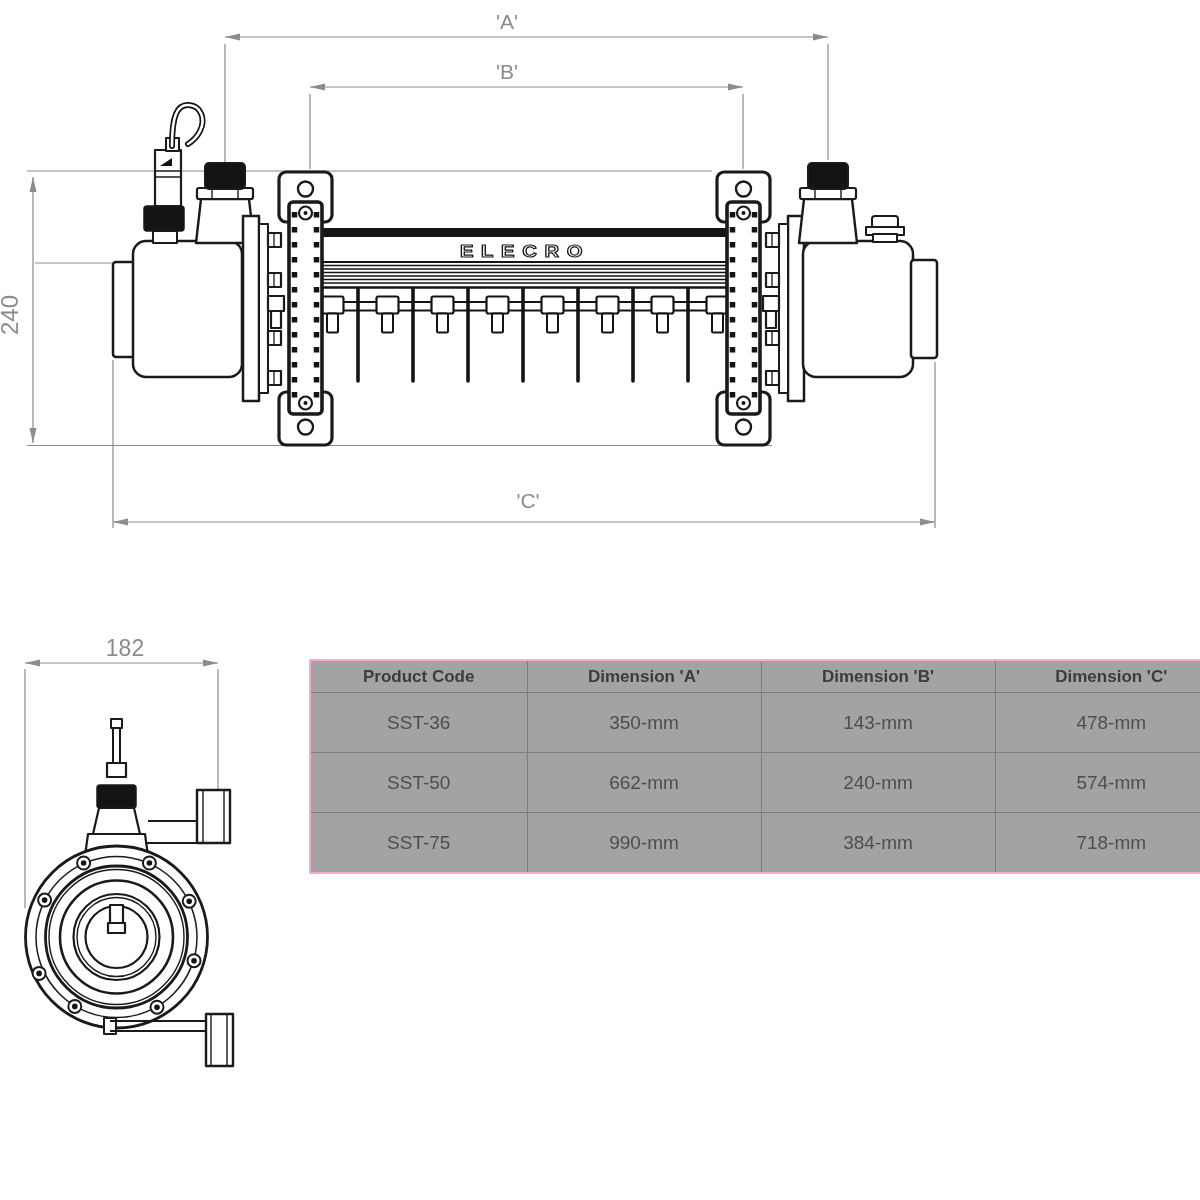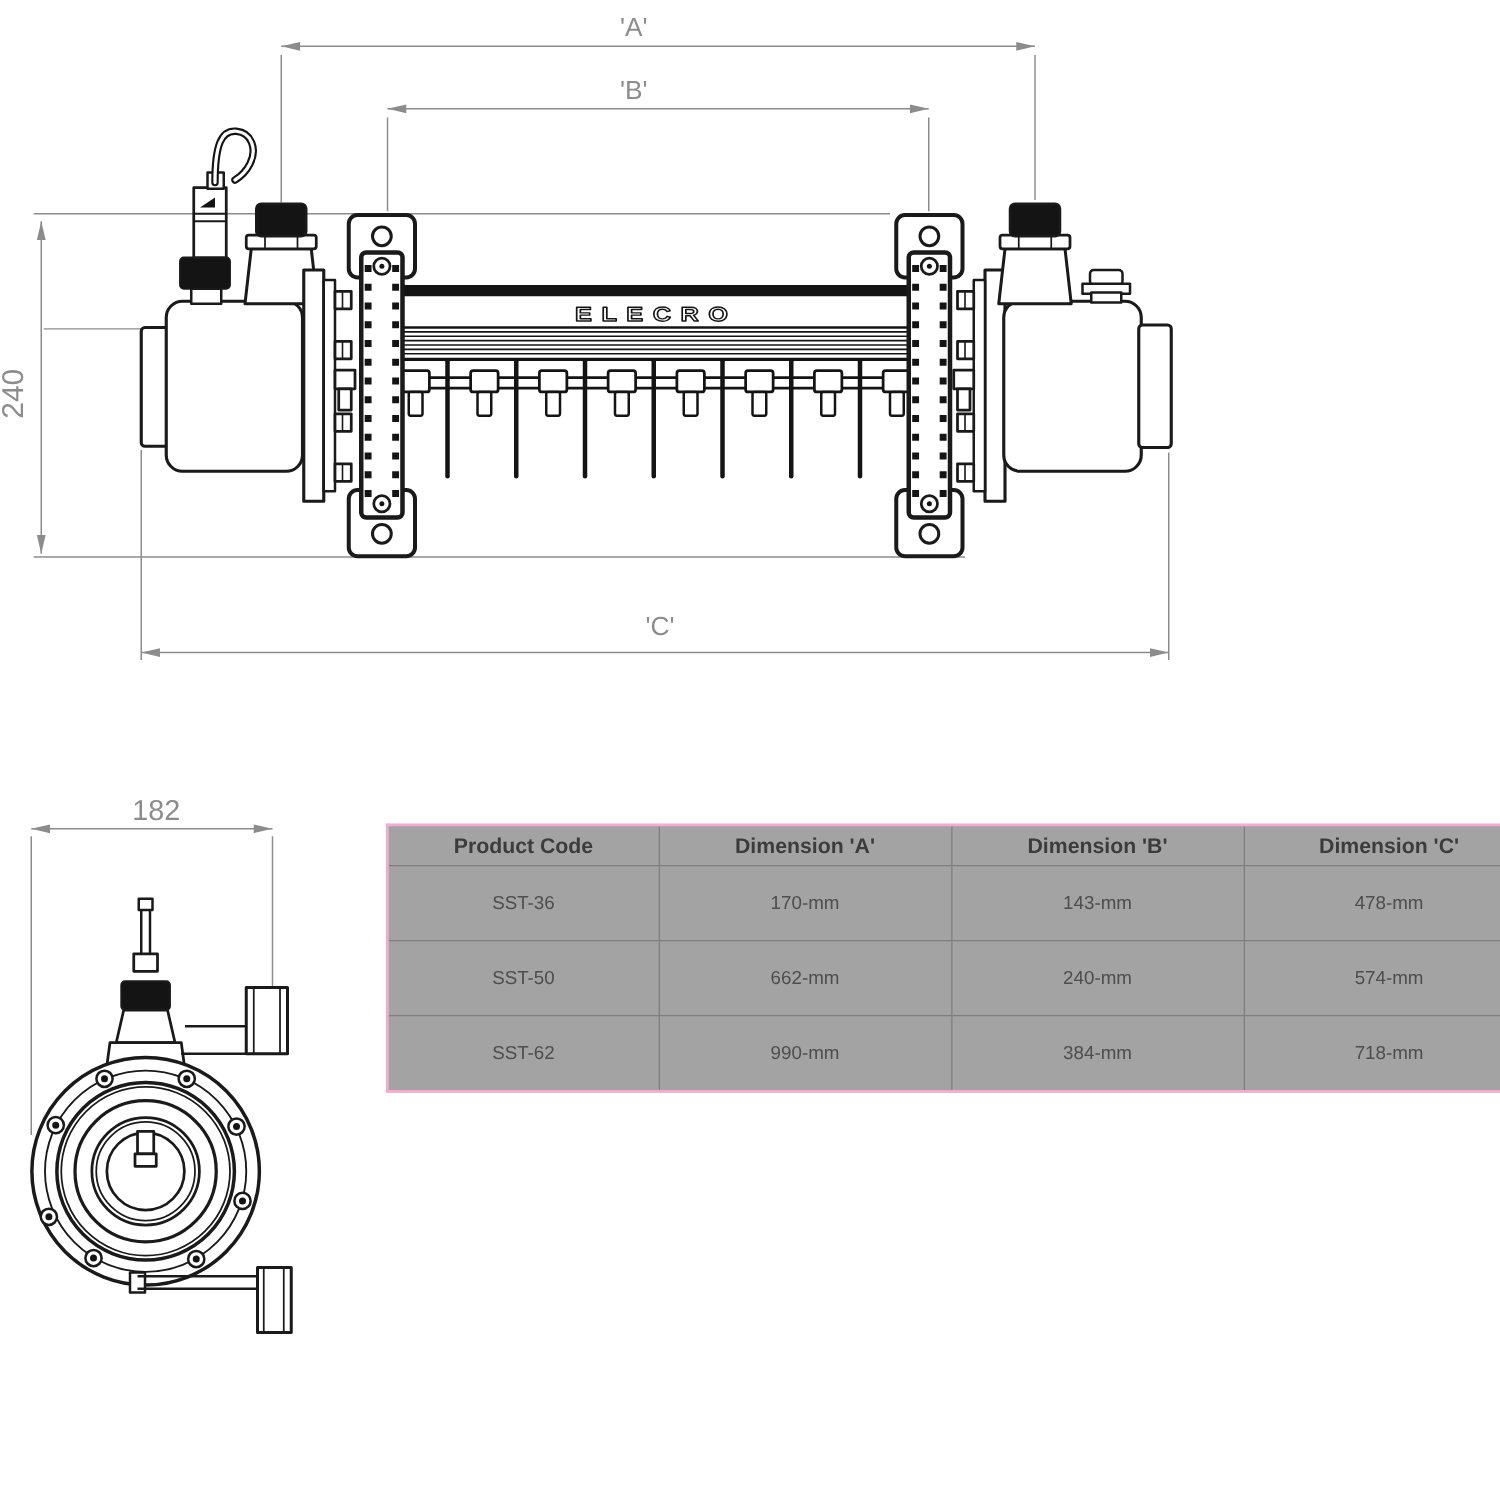--- a/index.html
+++ b/index.html
@@ -3,21 +3,21 @@
 <meta charset="utf-8">
 <style>
   html,body{margin:0;padding:0;background:#ffffff;}
   body{width:1200px;height:1200px;position:relative;font-family:"Liberation Sans",sans-serif;}
   .page{position:absolute;inset:0;background:#fff;}
   svg{position:absolute;left:0;top:0;}
   .tablewrap{position:absolute;left:262px;top:659px;}
   table.spec{border-collapse:collapse;table-layout:fixed;width:918px;border:2px solid #f9a8d4;background:#a3a3a3;margin-left:47px;}
   table.spec th, table.spec td{border:1px solid #7e7e7e;text-align:center;vertical-align:middle;padding:0;}
   table.spec th{height:31px;font-size:17px;font-weight:700;color:#3c3c3c;}
-  table.spec td{height:59px;font-size:15px;color:#4e4e4e;}
+  table.spec td{height:59px;font-size:19px;color:#4e4e4e;}
 </style>
 </head>
 <body>
 
 <div class="page">
 
 <svg width="1200" height="1200" viewBox="0 0 1200 1200">
 
   <g stroke="#8c8c8c" fill="#8c8c8c" stroke-width="1.2">
 
@@ -291,32 +291,32 @@
         <tr>
           <th>Product Code</th>
           <th>Dimension 'A'</th>
           <th>Dimension 'B'</th>
           <th>Dimension 'C'</th>
         </tr>
       </thead>
       <tbody>
         <tr>
           <td>SST-36</td>
-          <td>170-mm</td>
+          <td>350-mm</td>
           <td>143-mm</td>
           <td>478-mm</td>
         </tr>
         <tr>
           <td>SST-50</td>
           <td>662-mm</td>
           <td>240-mm</td>
           <td>574-mm</td>
         </tr>
         <tr>
-          <td>SST-62</td>
+          <td>SST-75</td>
           <td>990-mm</td>
           <td>384-mm</td>
           <td>718-mm</td>
         </tr>
       </tbody>
     </table>
   </div>
 </div>
 
 </body></html>

